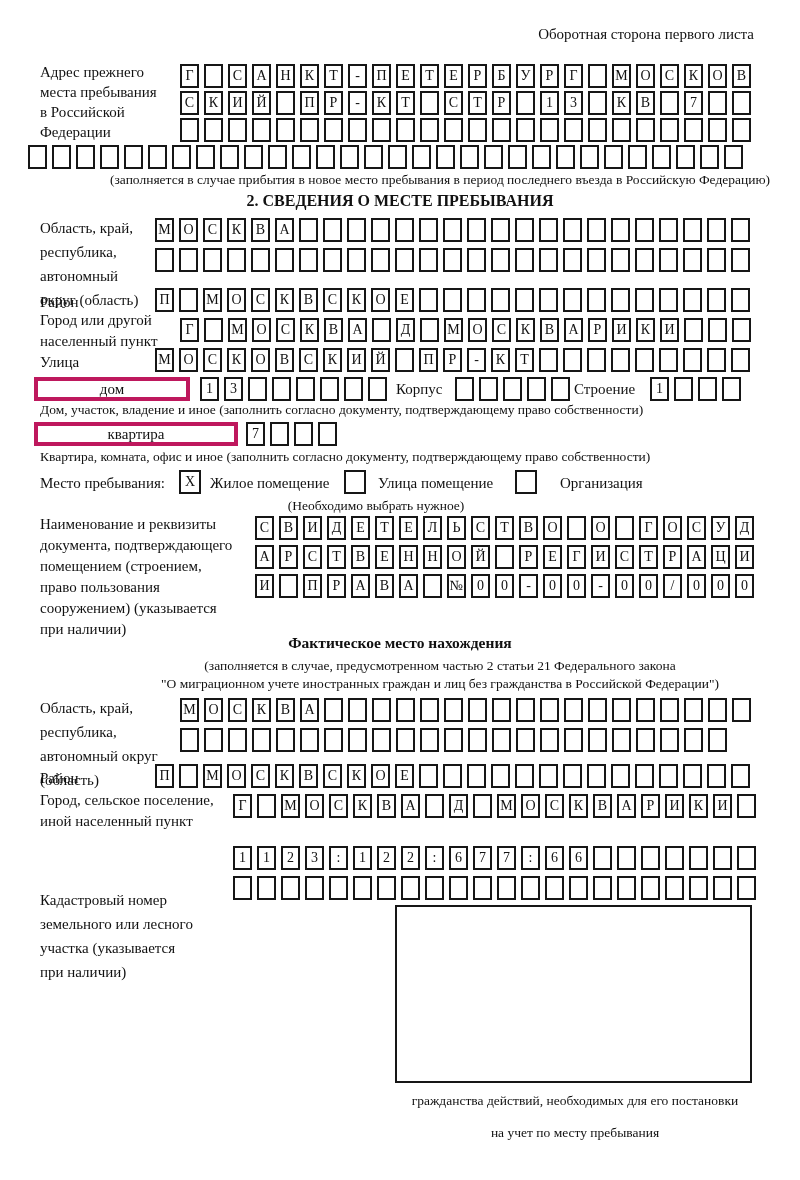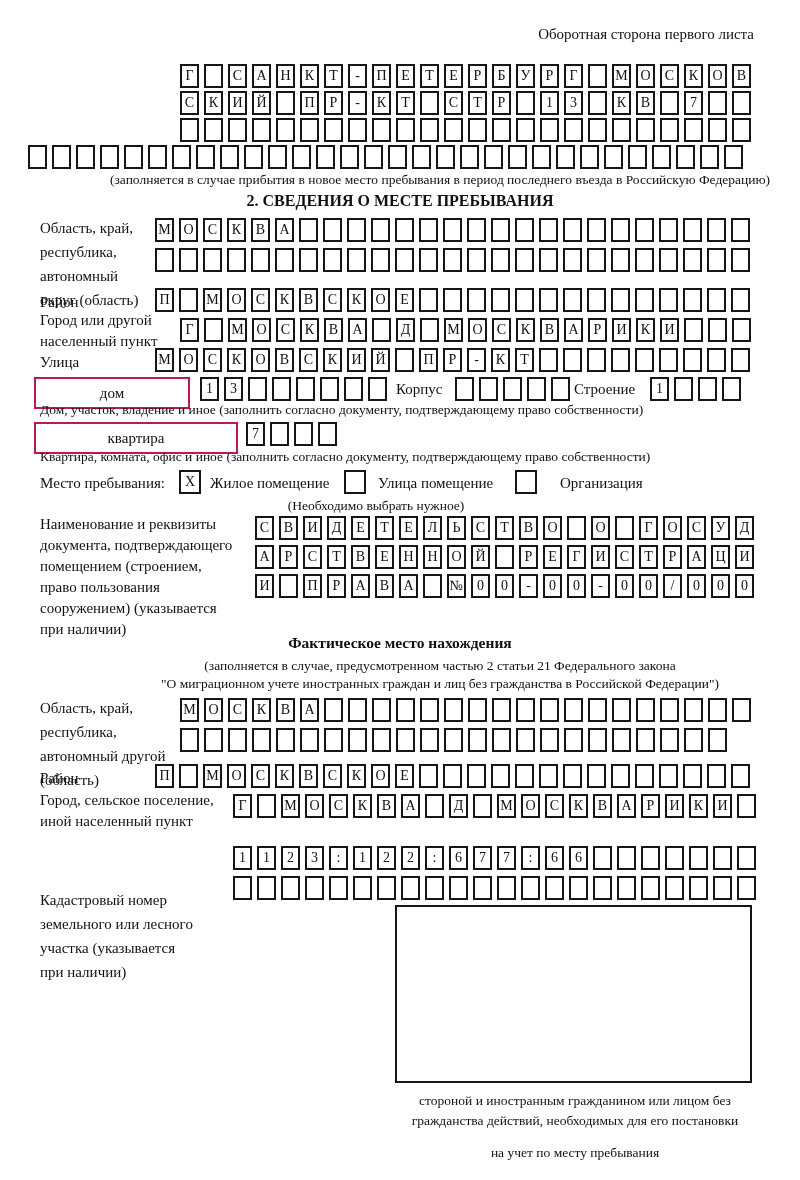--- a/index.html
+++ b/index.html
@@ -16,37 +16,43 @@
   .note { font-size:13.5px; white-space:nowrap;padding-left:40px; }
   .center { width:800px; text-align:center; left:0; }
   .title { font-weight:bold; font-size:16px; }
   .cellrow { display:flex; gap:5px; }
   .cell {
     box-sizing:border-box; width:19px; height:24px; flex:0 0 19px;
     border:2px solid #161616; display:flex; align-items:center; justify-content:center;
     font-size:14px; background:#fff;
   }
   .wbox {
-    box-sizing:border-box; height:32px; border:2px solid #be185d;
+    box-sizing:border-box; height:24px; border:4px solid #be185d;
     display:flex; align-items:center; justify-content:center; font-size:15px; background:#fff;
   }
   .checkbox {
     box-sizing:border-box; width:22px; height:24px; border:2px solid #161616;
     display:flex; align-items:center; justify-content:center; font-size:14px; background:#fff;
   }
   .stampbox { box-sizing:border-box; border:2px solid #161616; background:#fff; }
   .cap { font-size:13.5px; white-space:nowrap; }
 </style>
 </head>
 <body>
 
 <div class="page">
 
   <div class="abs label" style="top:22px; right:46px;">Оборотная сторона первого листа</div>
 
+  <div class="abs" style="left:40px; top:62px;">
+    <div class="label lh20">Адрес прежнего</div>
+    <div class="label lh20">места пребывания</div>
+    <div class="label lh20">в Российской</div>
+    <div class="label lh20">Федерации</div>
+  </div>
   <div class="abs cellrow" style="left:180px; top:64px;">
       <span class="cell">Г</span>
       <span class="cell"></span>
       <span class="cell">С</span>
       <span class="cell">А</span>
       <span class="cell">Н</span>
       <span class="cell">К</span>
       <span class="cell">Т</span>
       <span class="cell">-</span>
       <span class="cell">П</span>
@@ -428,21 +434,21 @@
       <span class="cell">0</span>
     </div>
 
   <div class="abs center" style="top:634px; font-weight:bold; font-size:15.5px;">Фактическое место нахождения</div>
   <div class="abs note center" style="top:658px;">(заполняется в случае, предусмотренном частью 2 статьи 21 Федерального закона</div>
   <div class="abs note center" style="top:676px;">"О миграционном учете иностранных граждан и лиц без гражданства в Российской Федерации")</div>
 
   <div class="abs" style="left:40px; top:696px;">
     <div class="label">Область, край,</div>
     <div class="label">республика,</div>
-    <div class="label">автономный другой</div>
+    <div class="label">автономный округ</div>
     <div class="label">(область)</div>
   </div>
   <div class="abs cellrow" style="left:180px; top:698px;">
       <span class="cell">М</span>
       <span class="cell">О</span>
       <span class="cell">С</span>
       <span class="cell">К</span>
       <span class="cell">В</span>
       <span class="cell">А</span>
       <span class="cell"></span>
@@ -598,18 +604,17 @@
       <span class="cell"></span>
       <span class="cell"></span>
       <span class="cell"></span>
       <span class="cell"></span>
       <span class="cell"></span>
       <span class="cell"></span>
     </div>
 
   <div class="abs stampbox" style="left:395px; top:905px; width:357px; height:178px;"></div>
   <div class="abs" style="left:360px; top:1089px; width:430px; text-align:center;">
-    <div class="cap" style="white-space:nowrap; margin-top:4px;">стороной и иностранным гражданином или лицом без</div>
     <div class="cap" style="white-space:nowrap; margin-top:4px;">гражданства действий, необходимых для его постановки</div>
     <div class="cap" style="white-space:nowrap; margin-top:16px;font-family:Liberation Serif, serif;">на учет по месту пребывания</div>
   </div>
 
 </div>
 
 </body></html>

